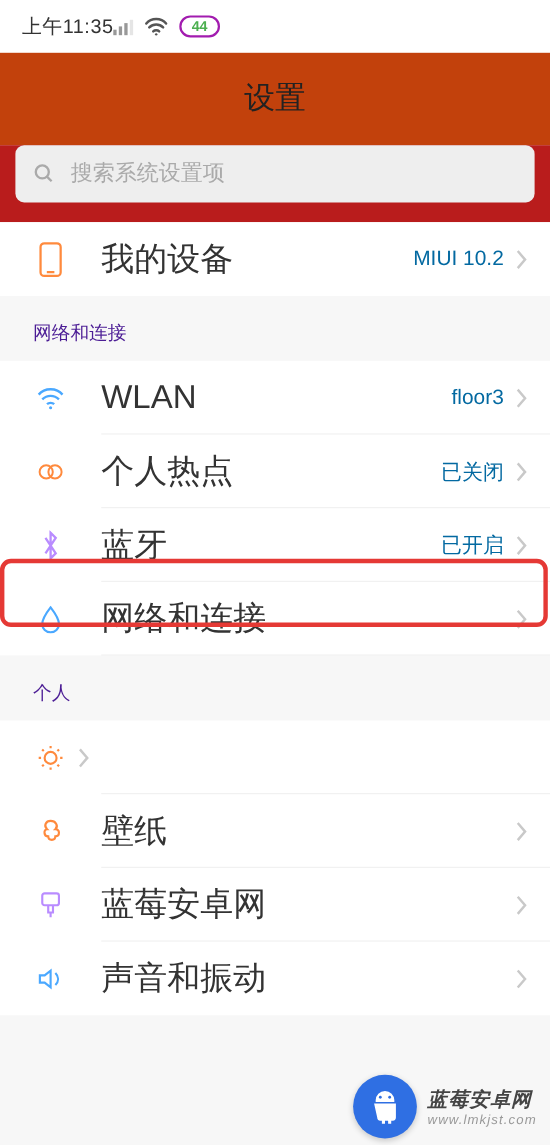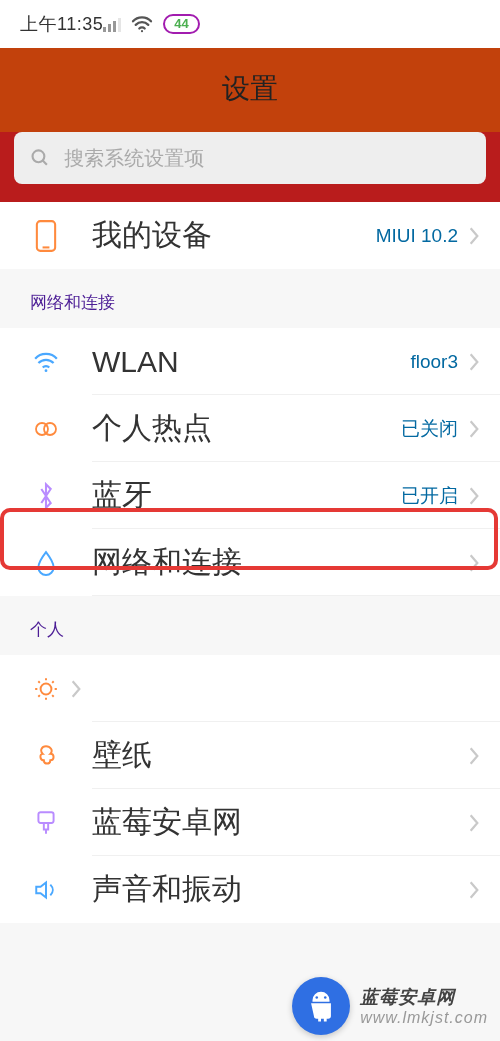--- a/index.html
+++ b/index.html
@@ -130,21 +130,21 @@
       font-style:italic;
     }
     .wm-circle{
       width:58px;height:58px;border-radius:50%;
       background:#2f6fe3;
       display:flex;align-items:center;justify-content:center;
       box-shadow:0 2px 6px rgba(0,0,0,.2);
     }
     .wm-text{ text-align:left; }
     .wm-text .t1{ font-size:18px; color:#444; font-weight:600; letter-spacing:1px;}
-    .wm-text .t2{ font-size:16px; color:#999; letter-spacing:1px;}
+    .wm-text .t2{ font-size:12px; color:#999; letter-spacing:1px;}
     svg { display:block; }
   </style>
 </head>
 <body>
 
 <div class="status-bar">
   <div class="status-left">上午11:35</div>
   <div class="status-right">
     <div class="sig-icon">
         <span></span>

